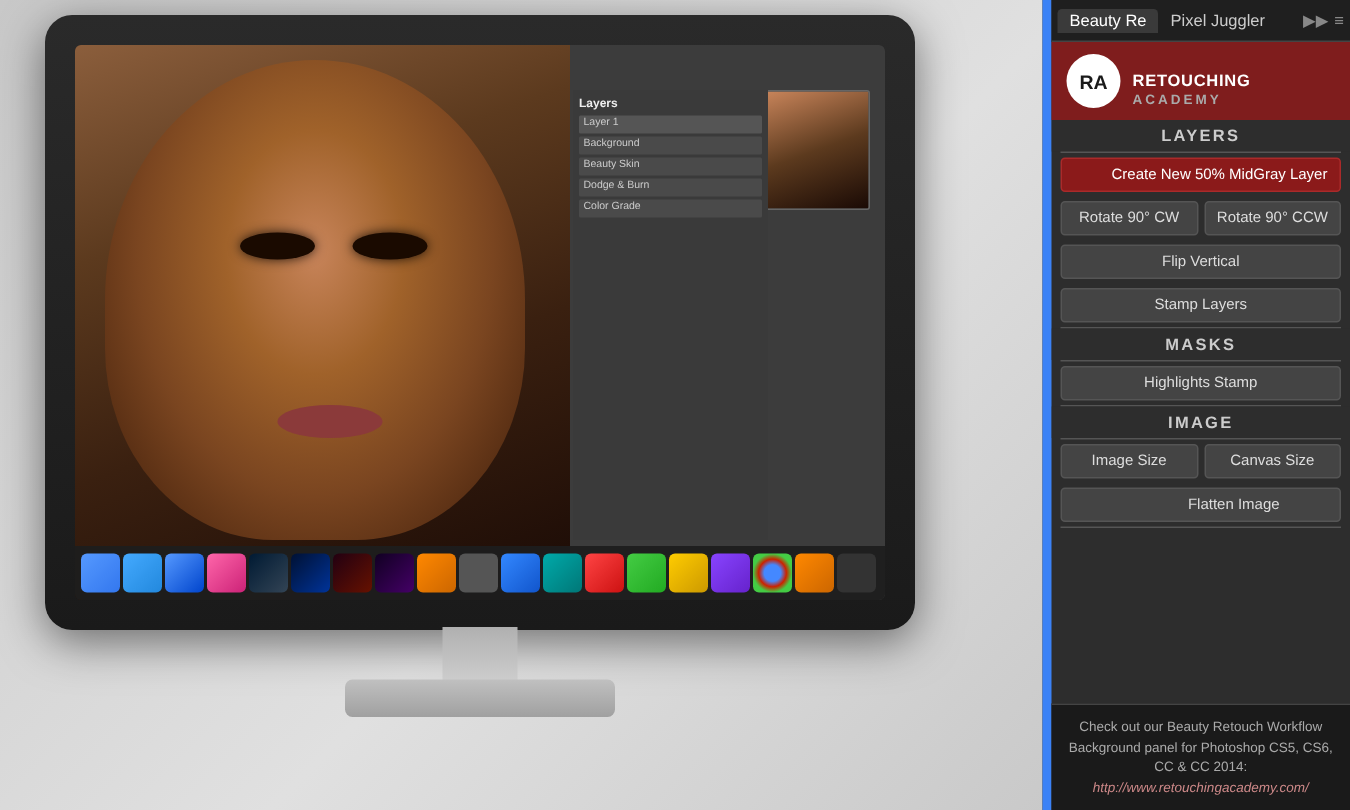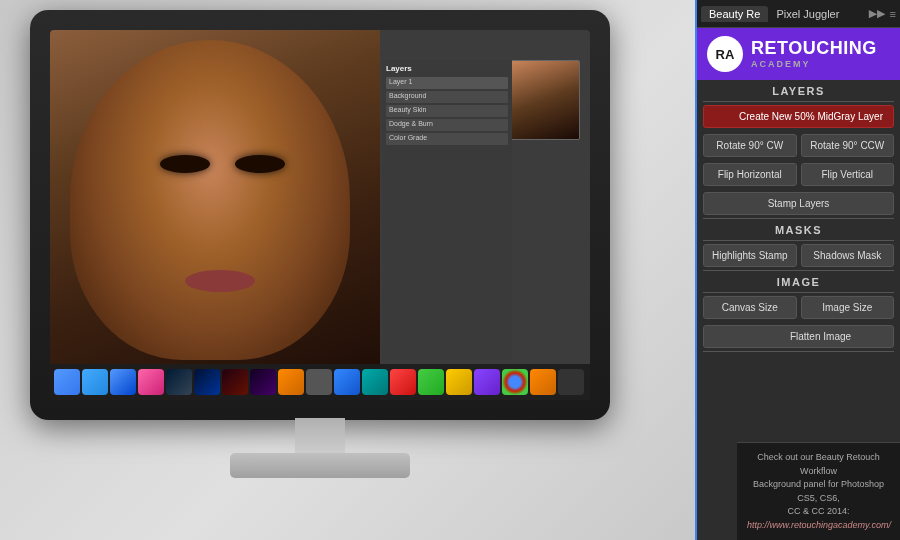--- a/index.html
+++ b/index.html
@@ -175,21 +175,21 @@
     }
 
     
     .ra-panel {
       position: absolute;
       right: 0;
       top: 0;
       width: 205px;
       height: 540px;
       background: #2d2d2d;
-      border-left: 2px solid #3b82f6;
+      border-left: 6px solid #3b82f6;
       display: flex;
       flex-direction: column;
     }
 
     .ra-panel-tabs {
       display: flex;
       align-items: center;
       background: #1f1f1f;
       height: 28px;
       padding: 0 4px;
@@ -217,44 +217,44 @@
     }
 
     .ra-tab-menu {
       color: #888;
       font-size: 11px;
       margin-left: 4px;
       cursor: pointer;
     }
 
     .ra-logo-area {
-      background: #6d28d9;
-      display: flex;
-      align-items: center;
+      background: #7f1d1d;
+      display: flex;
+      align-items: flex-end;
       padding: 8px 10px;
       gap: 8px;
     }
 
     .ra-logo-circle {
       width: 36px;
       height: 36px;
       background: white;
       border-radius: 50%;
       display: flex;
       align-items: center;
       justify-content: center;
       font-weight: bold;
       font-size: 13px;
       color: #1a1a1a;
       flex-shrink: 0;
     }
 
     .ra-logo-text {
       color: white;
-      font-size: 18px;
+      font-size: 11px;
       font-weight: bold;
       line-height: 1.2;
       letter-spacing: 0.5px;
     }
 
     .ra-section-header {
       text-align: center;
       color: #ccc;
       font-size: 11px;
       font-weight: bold;
@@ -306,21 +306,20 @@
     }
 
     .ra-footer {
       background: #1a1a1a;
       padding: 8px 10px;
       font-size: 9px;
       color: #aaa;
       text-align: center;
       line-height: 1.5;
       border-top: 1px solid #444;
-      margin-left: 40px;
     }
 
     .ra-footer-link {
       color: #cc8888;
       font-style: italic;
     }
 
     
     .icon-finder { background: linear-gradient(135deg, #5599ff, #3377ee); }
     .icon-safari { background: linear-gradient(135deg, #44aaff, #2288dd); }
@@ -435,47 +434,45 @@
     <div class="ra-btn-full-row">
       <div class="ra-btn ra-btn-red" style="width:100%;display:block;">Create New 50% MidGray Layer</div>
     </div>
 
     <div class="ra-btn-row">
       <div class="ra-btn">Rotate 90° CW</div>
       <div class="ra-btn">Rotate 90° CCW</div>
     </div>
 
     <div class="ra-btn-row">
-      <div class="ra-btn">Flip Horizontal</div>
       <div class="ra-btn">Flip Vertical</div>
     </div>
 
     <div class="ra-btn-row">
       <div class="ra-btn">Stamp Layers</div>
     </div>
 
     <div class="ra-section-divider"></div>
 
     <div class="ra-section-header">MASKS</div>
     <div class="ra-section-divider"></div>
 
 
     <div class="ra-btn-row">
       <div class="ra-btn">Highlights Stamp</div>
-      <div class="ra-btn">Shadows Mask</div>
     </div>
 
     <div class="ra-section-divider"></div>
 
     <div class="ra-section-header">IMAGE</div>
     <div class="ra-section-divider"></div>
 
     <div class="ra-btn-row">
+      <div class="ra-btn">Image Size</div>
       <div class="ra-btn">Canvas Size</div>
-      <div class="ra-btn">Image Size</div>
     </div>
 
     <div class="ra-btn-full-row">
       <div class="ra-btn" style="width:100%;display:block;padding-left:48px;">Flatten Image</div>
     </div>
 
     <div class="ra-section-divider"></div>
   </div>
 
   <div class="ra-footer">

